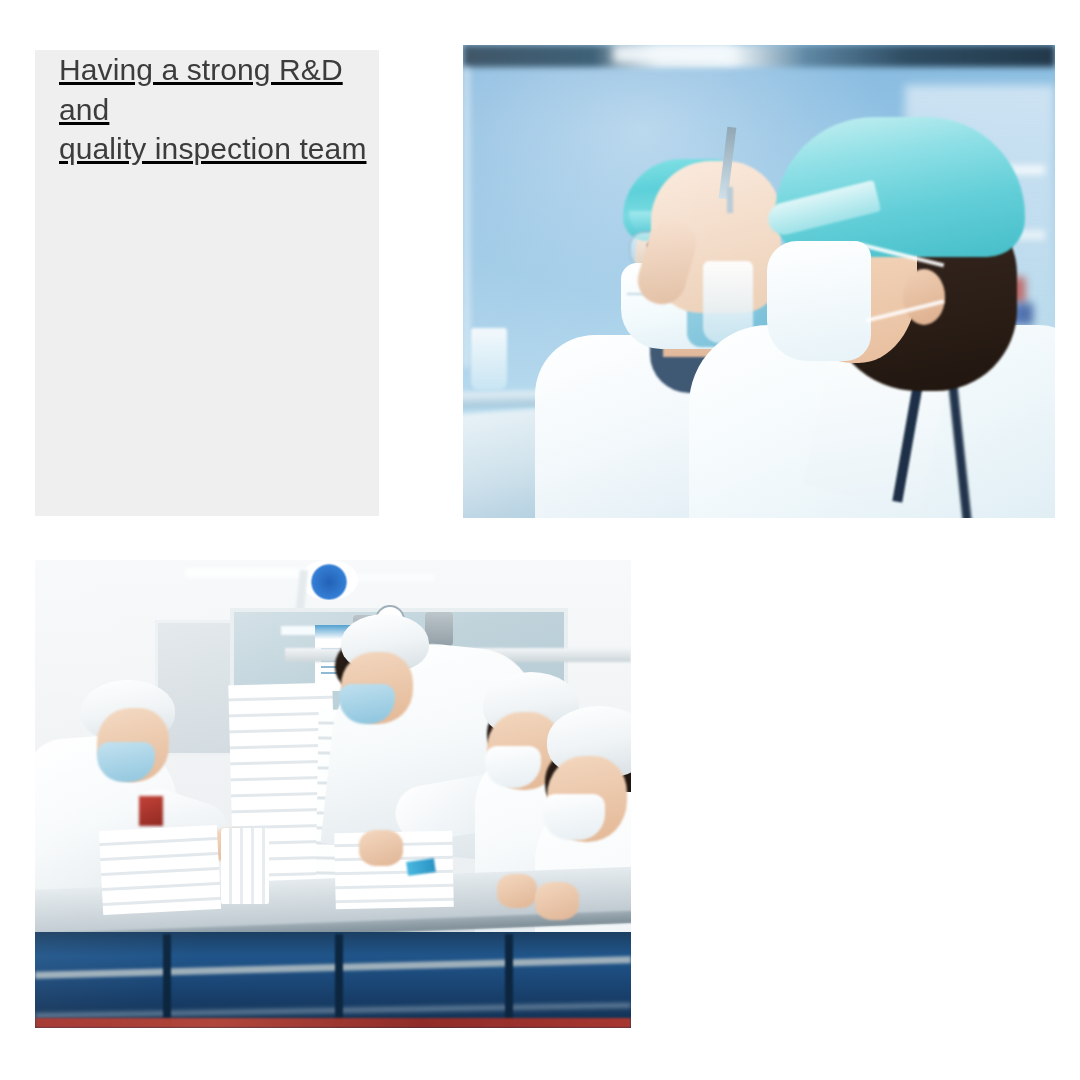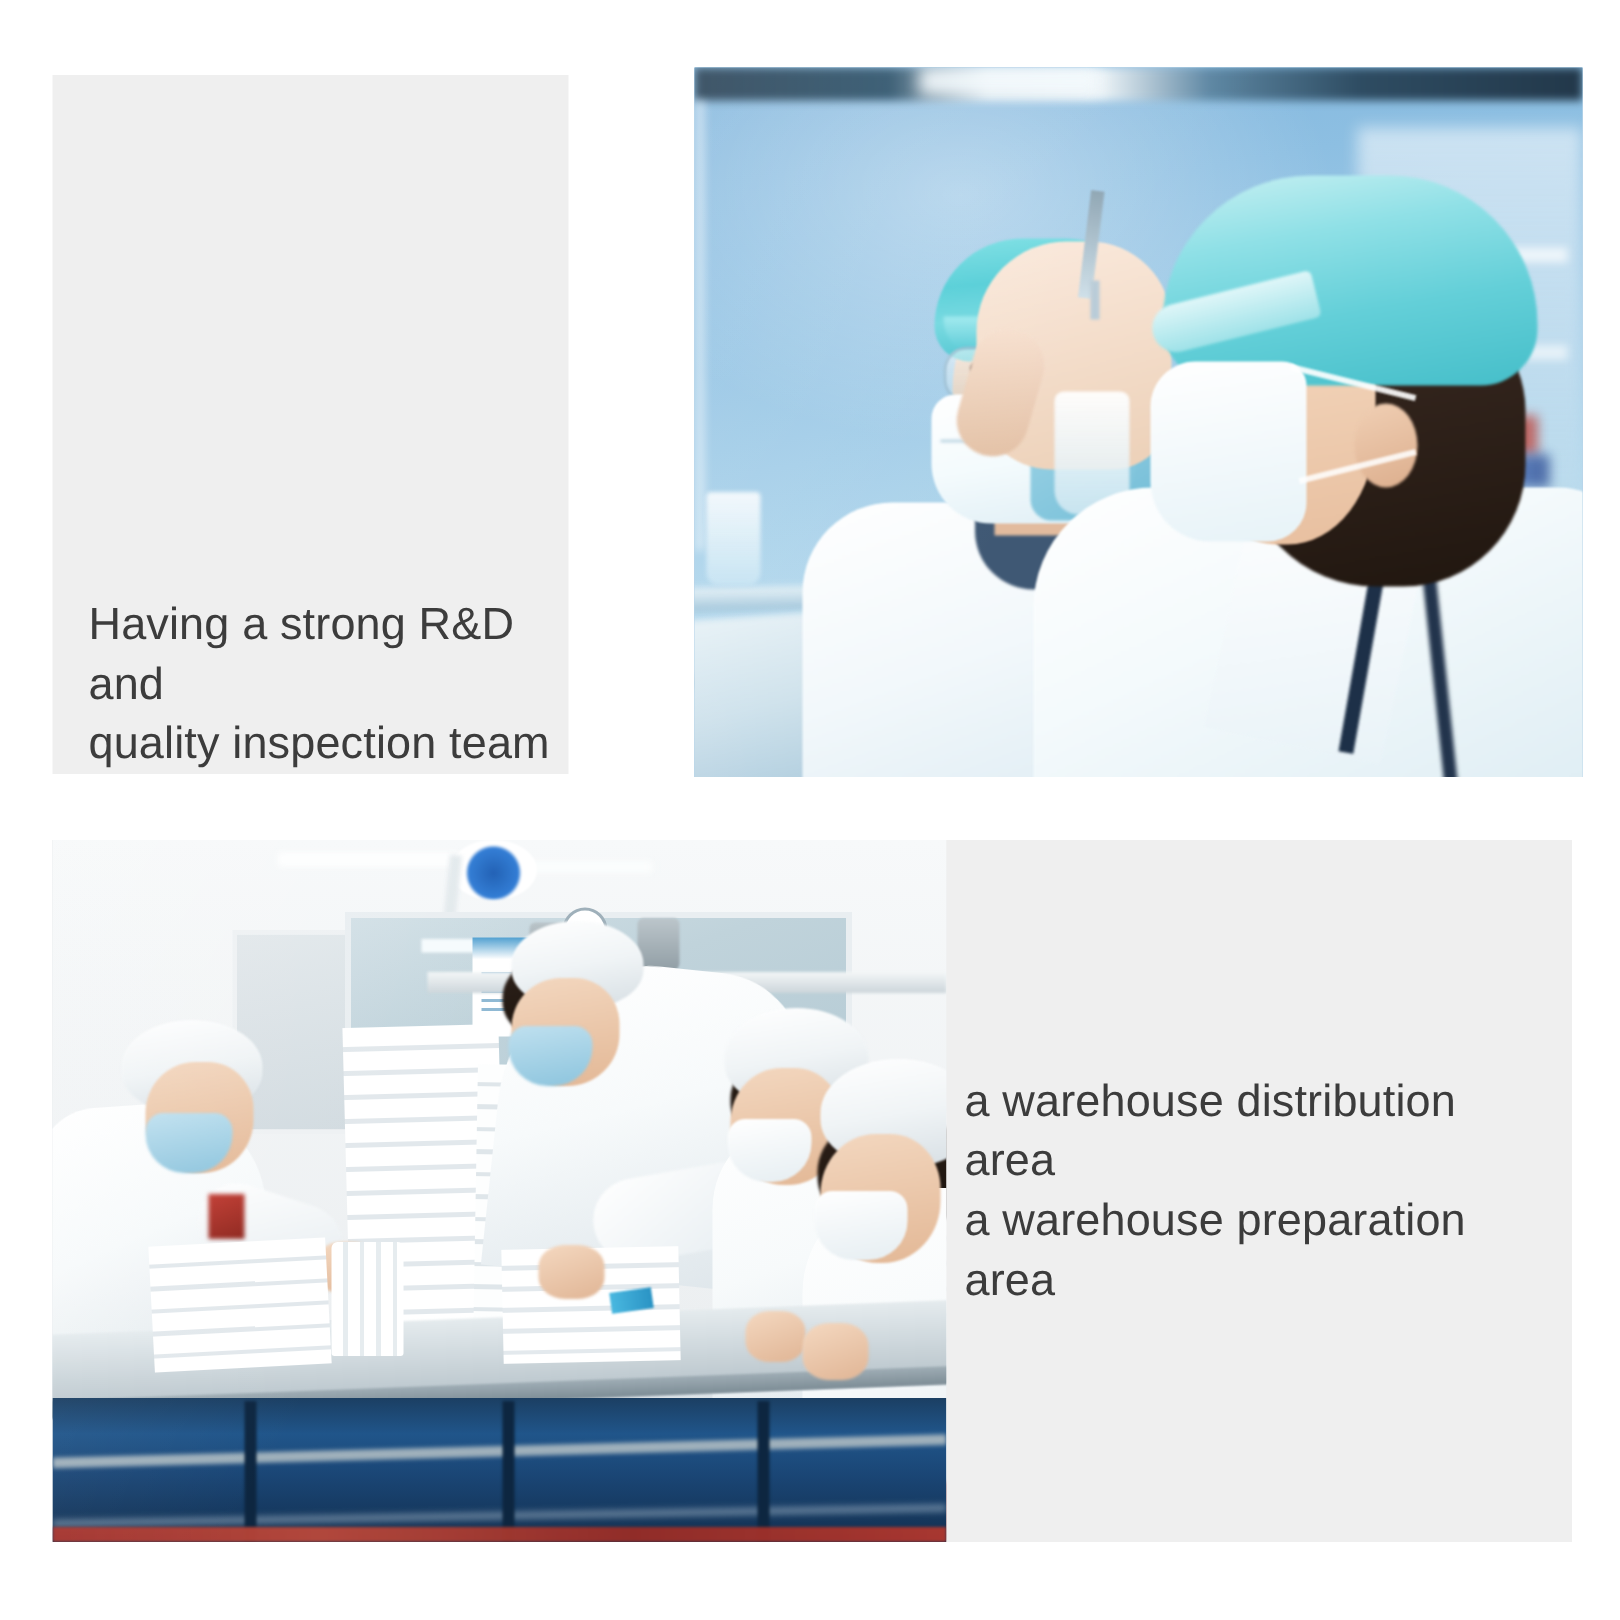--- a/index.html
+++ b/index.html
@@ -24,21 +24,22 @@
 
   
   .row1-caption-panel {
     position: absolute;
     left: 35px;
     top: 50px;
     width: 344px;
     height: 466px;
     background: #efefef;
     display: flex;
-    align-items: flex-end;
+    align-items: flex-start;
+    text-decoration: underline;
   }
   .caption-text {
     font-size: 30px;
     line-height: 1.32;
     color: #3c3c3c;
     font-weight: 300;
     letter-spacing: 0.1px;
     padding-left: 24px;
     padding-right: 10px;
     white-space: pre-line;
@@ -680,18 +681,14 @@
       <div class="wh-under-rail"></div>
       <div class="wh-under-rail2"></div>
       <div class="wh-leg1"></div>
       <div class="wh-leg2"></div>
       <div class="wh-leg3"></div>
       <div class="wh-floorstrip"></div>
       <div class="photo-sheen"></div>
     </div>
   </div>
 
-  <div class="row2-caption-panel">
-    <div class="caption-text">a warehouse distribution area
-a warehouse preparation area</div>
-  </div>
 
 </div>
 
 </body></html>

